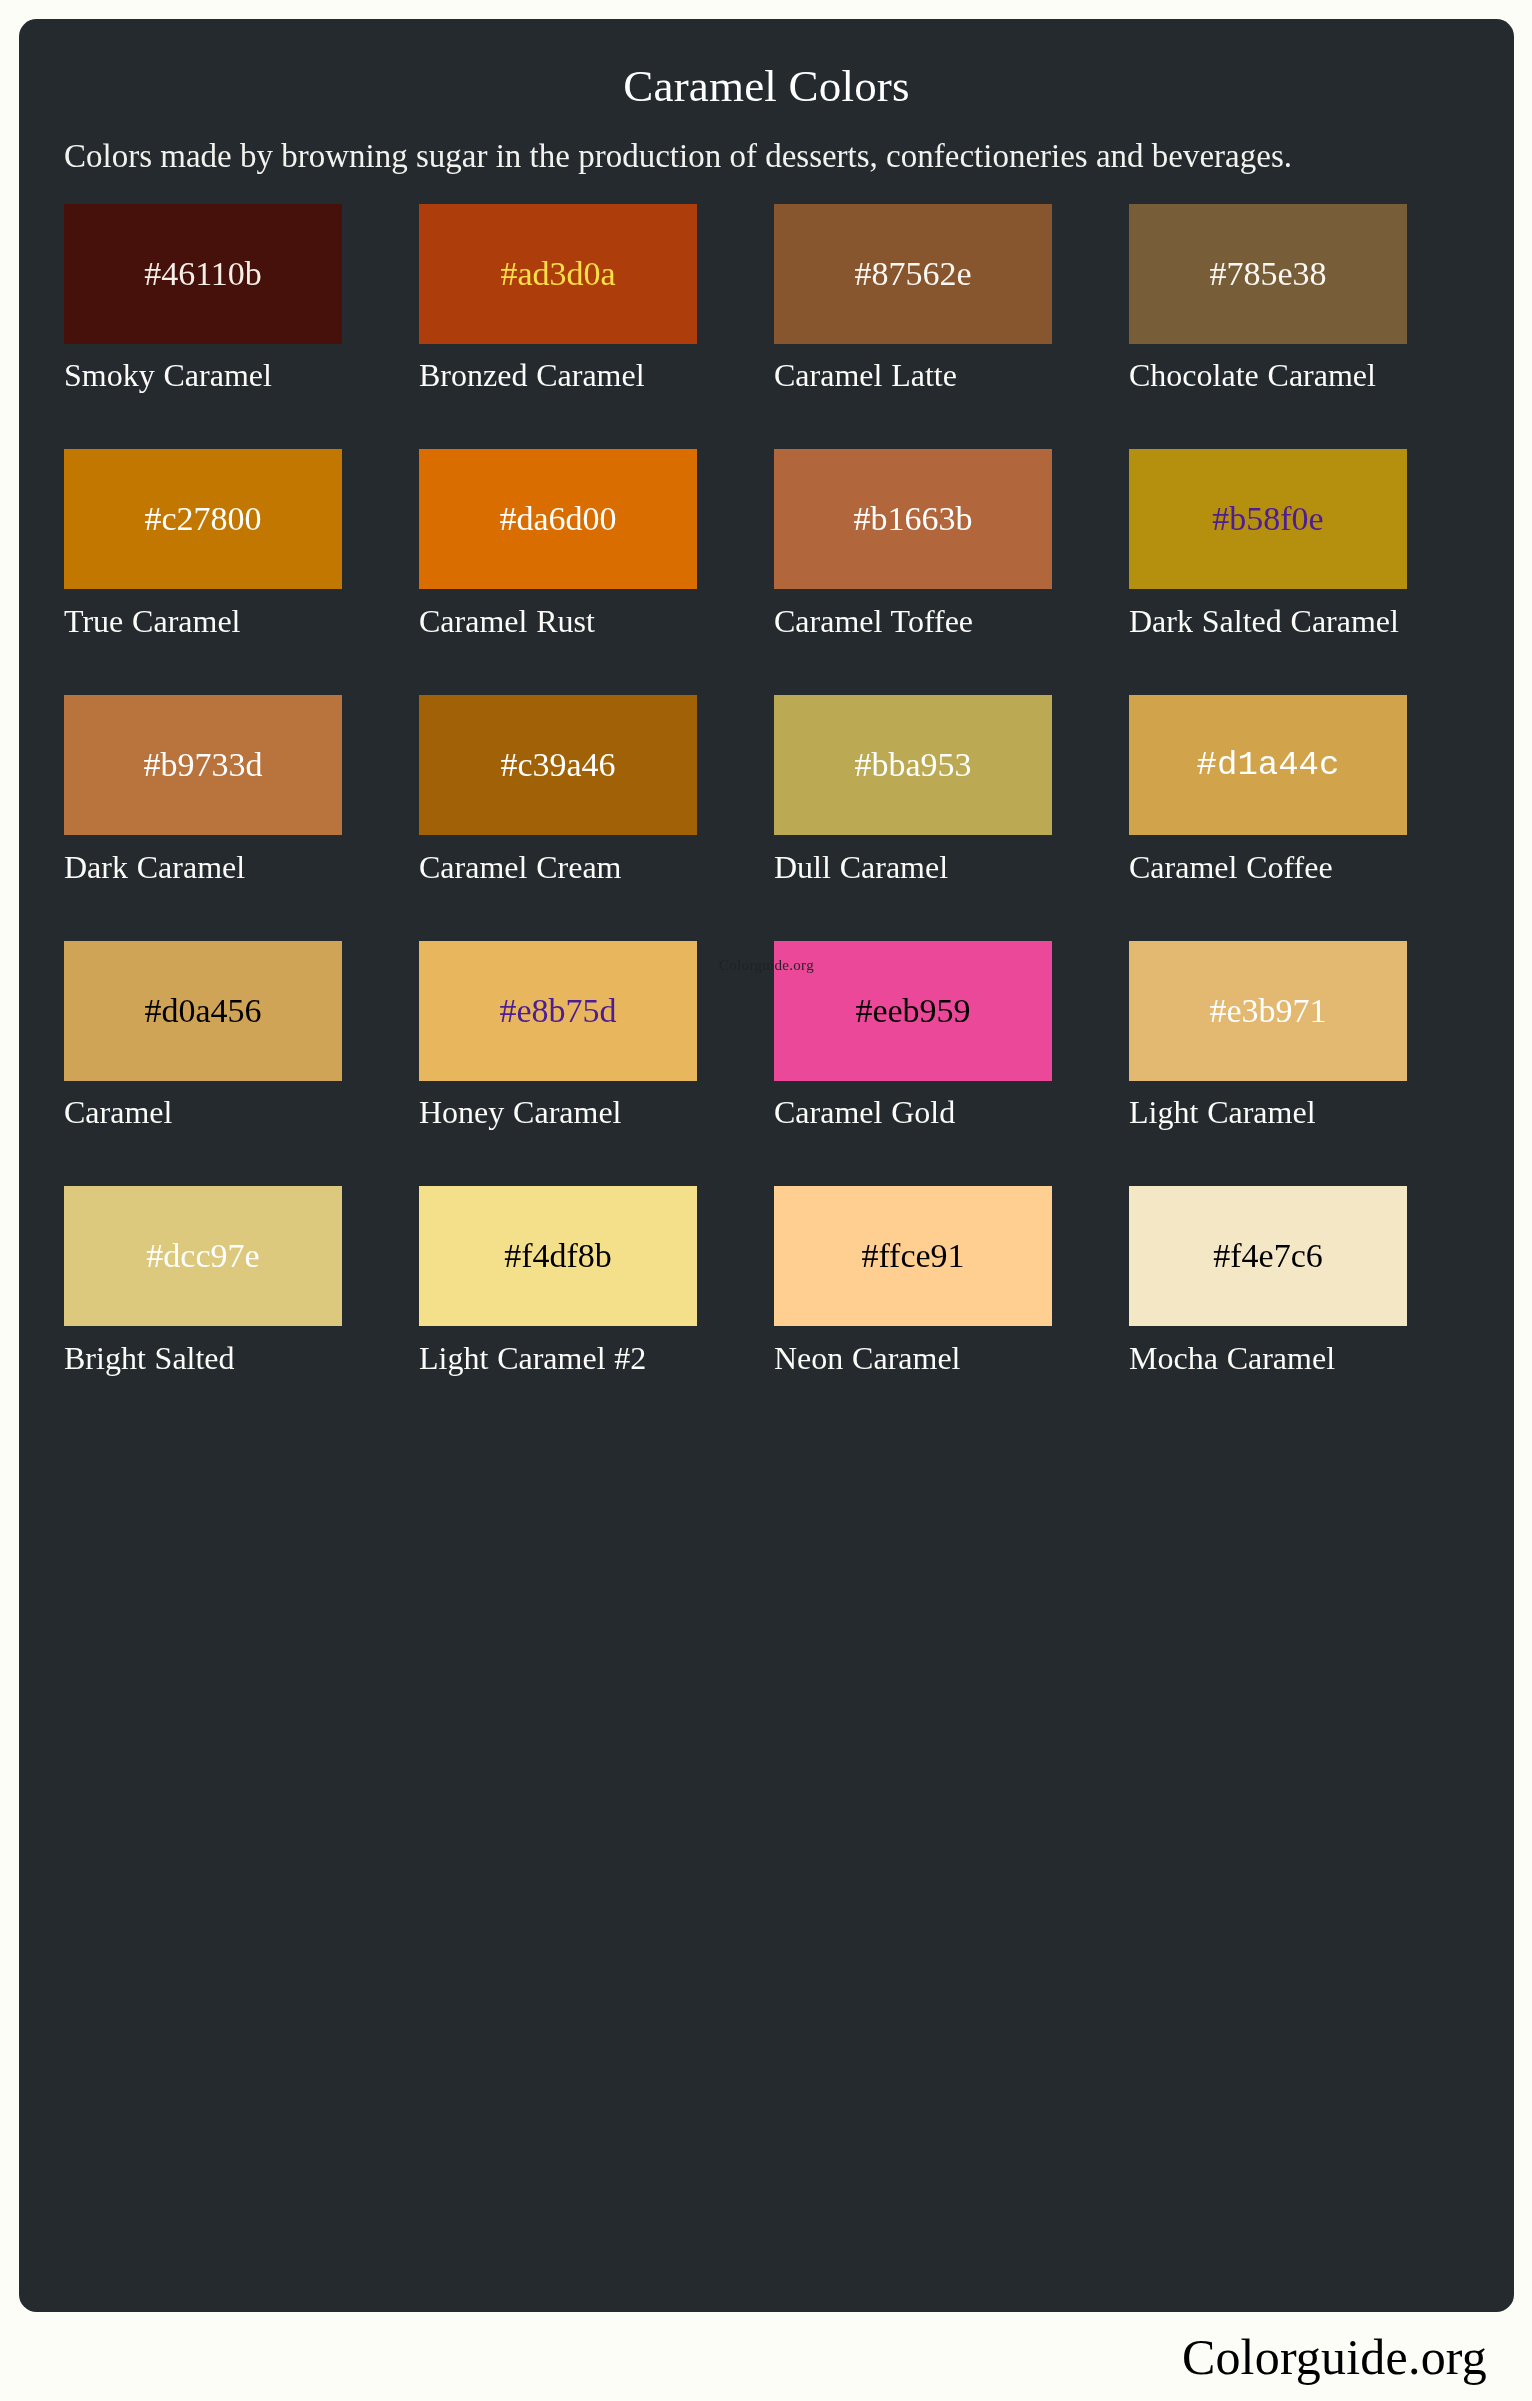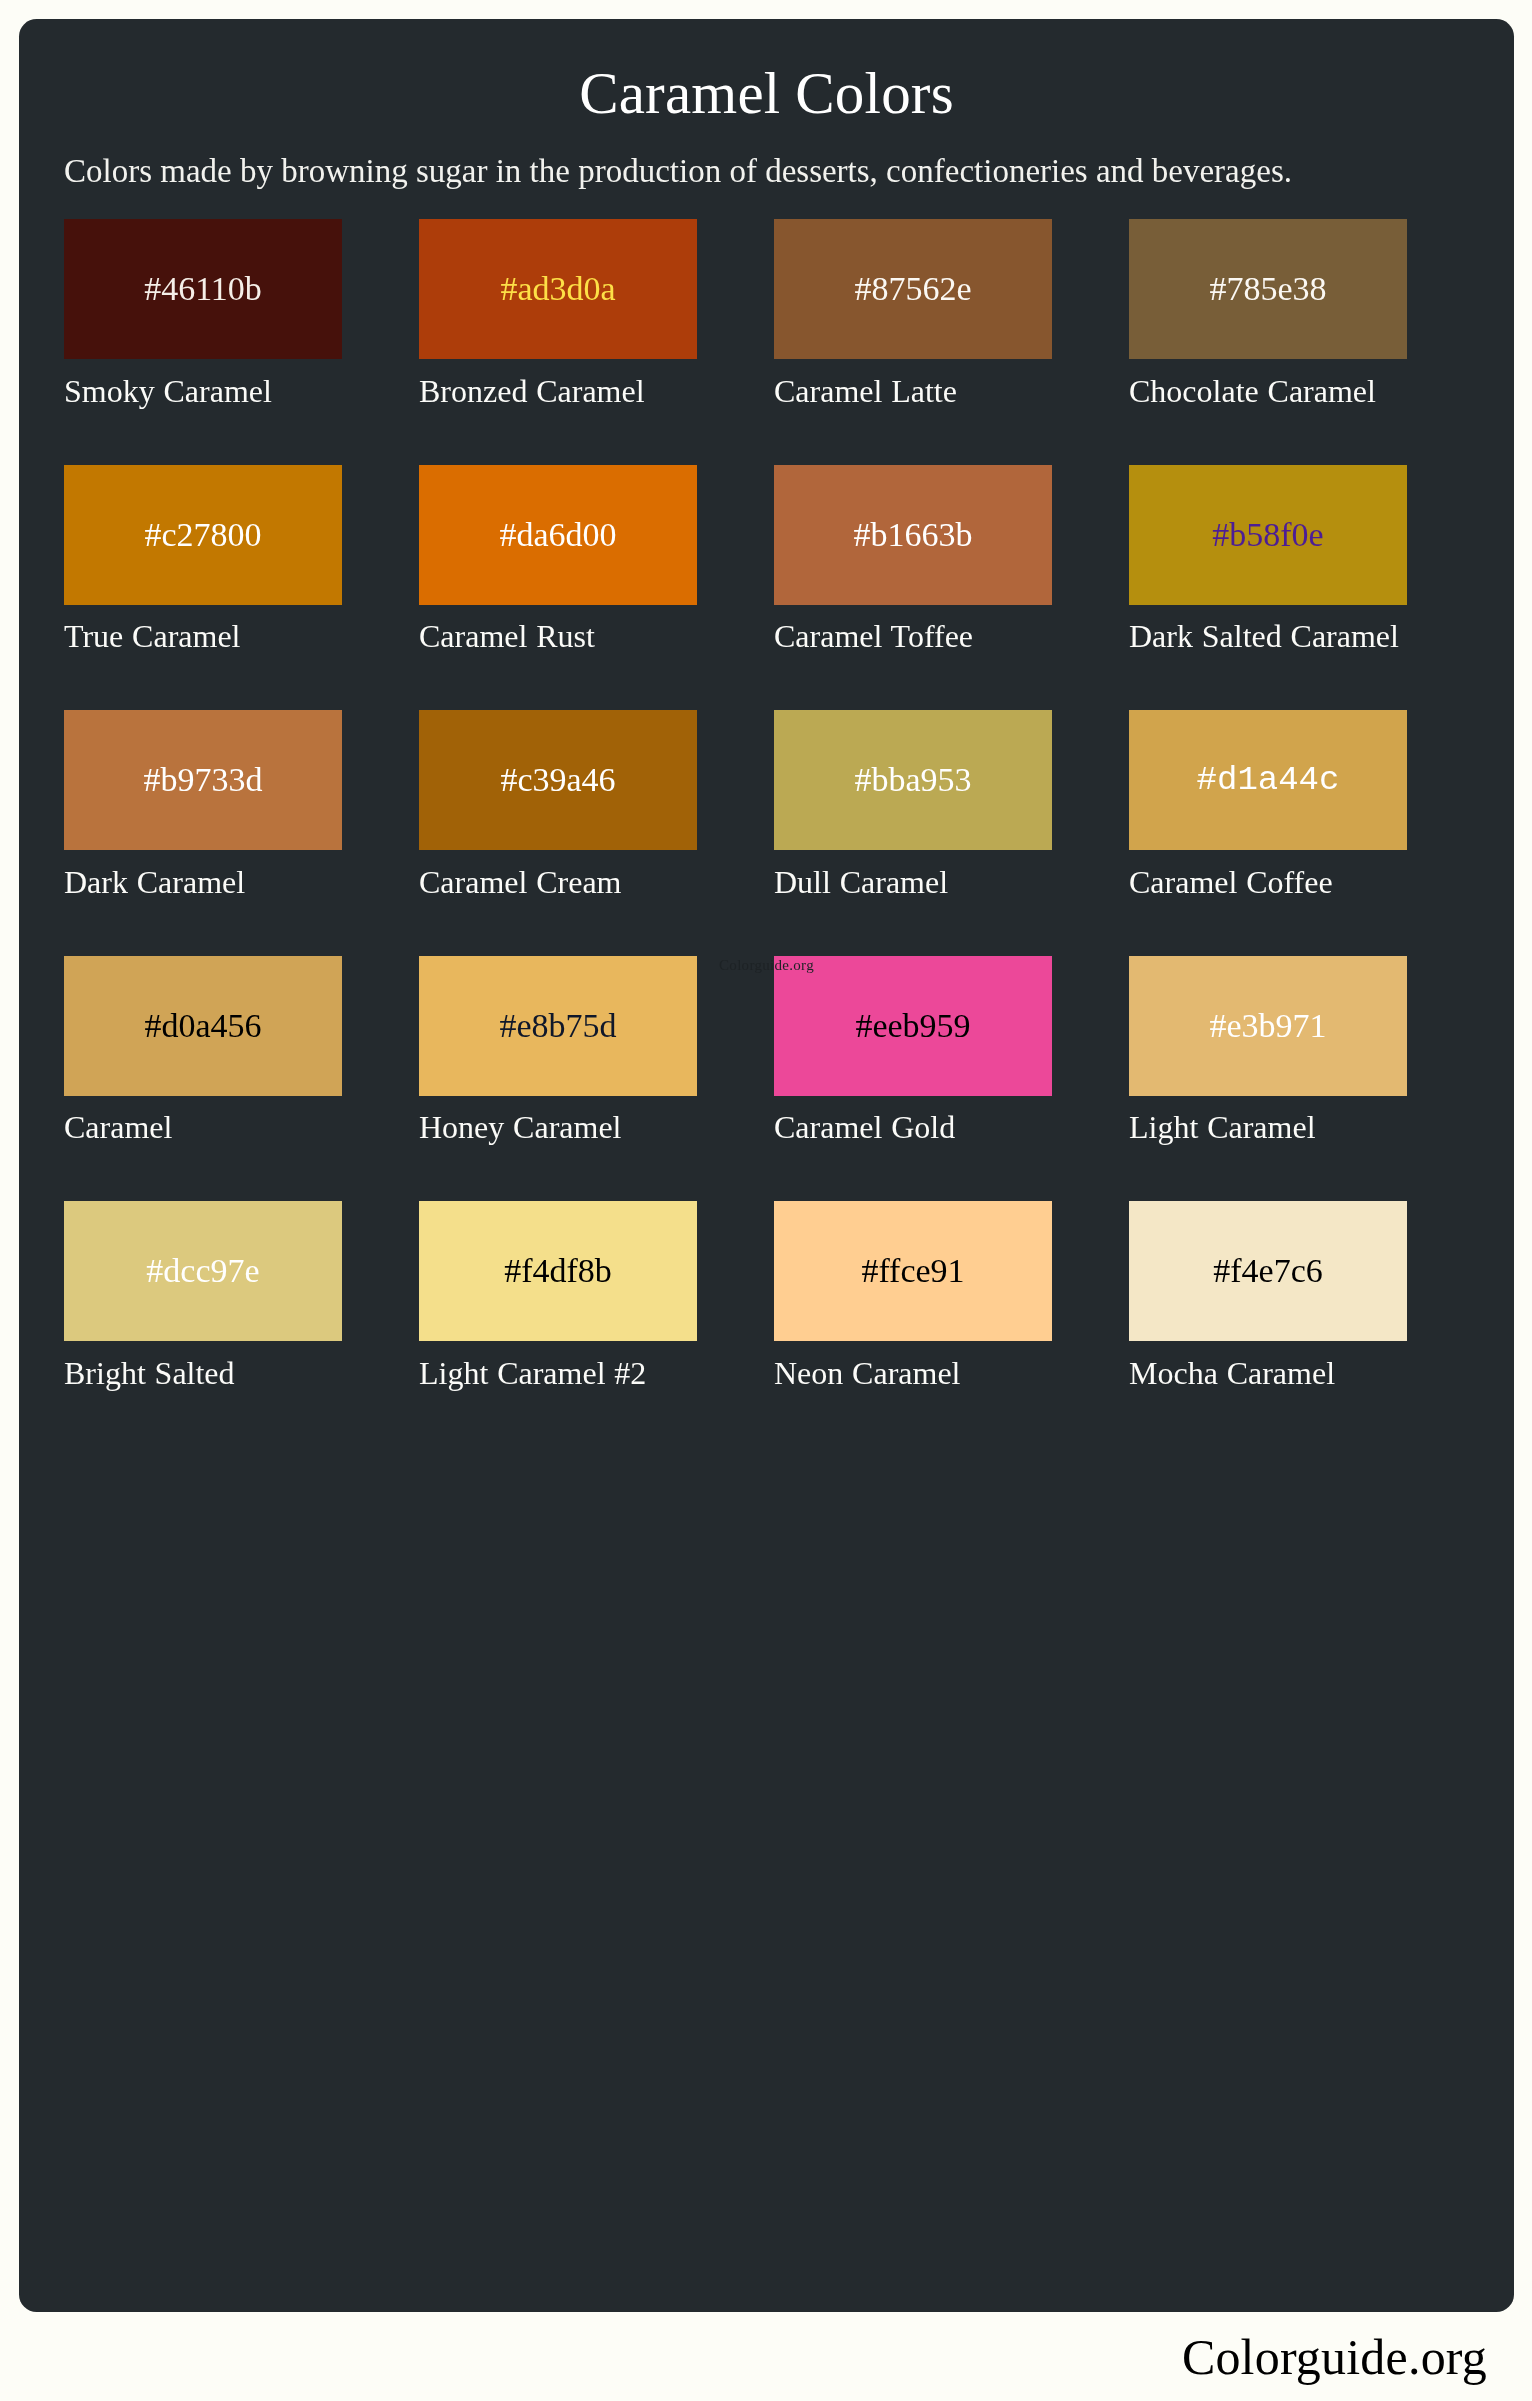--- a/index.html
+++ b/index.html
@@ -31,21 +31,21 @@
     box-sizing: border-box;
     padding: 27px 45px 51px 45px;
     position: relative;
     flex: 0 0 auto;
     height: 2293px;
     overflow: hidden;
   }
 
   .card-title {
     color: #ffffff;
-    font-size: 59px;
+    font-size: 45px;
     line-height: 1.08;
     text-align: center;
     font-weight: normal;
     margin: 16px 0 24px 0;
     letter-spacing: 0.2px;
   }
 
   .card-desc {
     color: #f2f2ee;
     font-size: 33px;
@@ -172,21 +172,21 @@
         </div>
         <div class="swatch-cell">
           <div class="swatch" style="background: rgb(209, 164, 76); color: rgb(255, 255, 255); font-family: Liberation Mono, monospace;">#d1a44c</div>
           <div class="swatch-label">Caramel Coffee</div>
         </div>
         <div class="swatch-cell">
           <div class="swatch" style="background: rgb(208, 164, 86); color: #000000;">#d0a456</div>
           <div class="swatch-label">Caramel</div>
         </div>
         <div class="swatch-cell">
-          <div class="swatch" style="background: rgb(232, 183, 93); color: #0f172a;">#e8b75d</div>
+          <div class="swatch" style="background: rgb(232, 183, 93); color: #4c1d95;">#e8b75d</div>
           <div class="swatch-label">Honey Caramel</div>
         </div>
         <div class="swatch-cell">
           <div class="swatch" style="background: #ec4899; color: rgb(0, 0, 0);">#eeb959</div>
           <div class="swatch-label">Caramel Gold</div>
         </div>
         <div class="swatch-cell">
           <div class="swatch" style="background: rgb(227, 185, 113); color: rgb(255, 255, 255);">#e3b971</div>
           <div class="swatch-label">Light Caramel</div>
         </div>

